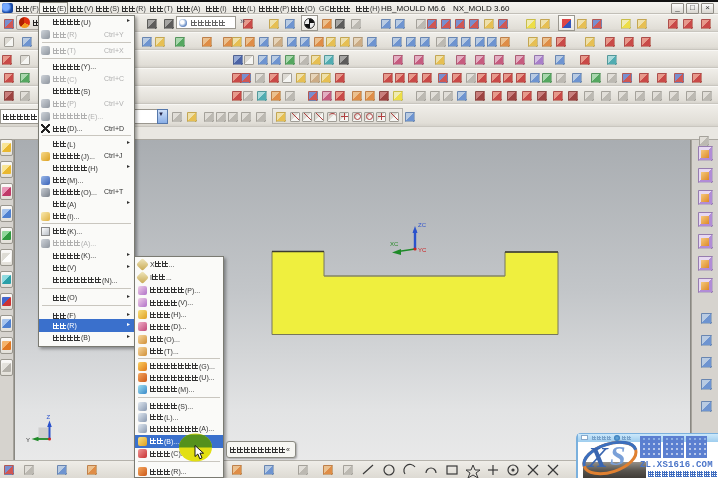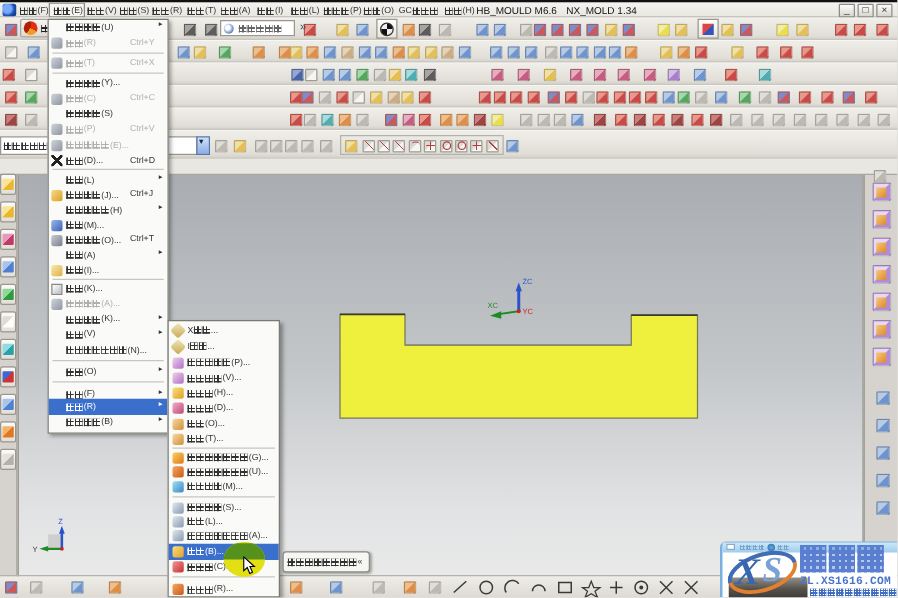--- a/index.html
+++ b/index.html
@@ -68,21 +68,21 @@
       <i style="display:inline-block;width:6px;height:6px;margin-right:1px;vertical-align:middle;background:repeating-linear-gradient(90deg,#333 0 1px,transparent 1px 3px),repeating-linear-gradient(0deg,#333 0 1px,transparent 1px 3px);"></i>
       <i style="display:inline-block;width:6px;height:6px;margin-right:1px;vertical-align:middle;background:repeating-linear-gradient(90deg,#333 0 1px,transparent 1px 3px),repeating-linear-gradient(0deg,#333 0 1px,transparent 1px 3px);"></i>
       <i style="display:inline-block;width:6px;height:6px;margin-right:1px;vertical-align:middle;background:repeating-linear-gradient(90deg,#333 0 1px,transparent 1px 3px),repeating-linear-gradient(0deg,#333 0 1px,transparent 1px 3px);"></i>
     </div>
 <div class="ab" style="left:356px;top:4px;height:9px;display:flex;align-items:center;white-space:nowrap;">
       <i style="display:inline-block;width:6px;height:6px;margin-right:1px;vertical-align:middle;background:repeating-linear-gradient(90deg,#333 0 1px,transparent 1px 3px),repeating-linear-gradient(0deg,#333 0 1px,transparent 1px 3px);"></i>
       <i style="display:inline-block;width:6px;height:6px;margin-right:1px;vertical-align:middle;background:repeating-linear-gradient(90deg,#333 0 1px,transparent 1px 3px),repeating-linear-gradient(0deg,#333 0 1px,transparent 1px 3px);"></i>
       <span style="font-size:7px;color:#333;">(H)</span>
     </div>
 <div class="ab txt" style="left:381px;top:4px;font-size:8px;">HB_MOULD M6.6</div>
-<div class="ab txt" style="left:453px;top:4px;font-size:8px;">NX_MOLD 1.34</div>
+<div class="ab txt" style="left:453px;top:4px;font-size:8px;">NX_MOLD 3.60</div>
 <div class="ab" style="left:39px;top:2px;width:29px;height:12px;border:1px solid #8a887f;background:#f6f5f1;"></div>
 <div class="ab" style="left:43px;top:4px;height:9px;display:flex;align-items:center;white-space:nowrap;">
       <i style="display:inline-block;width:6px;height:6px;margin-right:1px;vertical-align:middle;background:repeating-linear-gradient(90deg,#333 0 1px,transparent 1px 3px),repeating-linear-gradient(0deg,#333 0 1px,transparent 1px 3px);"></i>
       <i style="display:inline-block;width:6px;height:6px;margin-right:1px;vertical-align:middle;background:repeating-linear-gradient(90deg,#333 0 1px,transparent 1px 3px),repeating-linear-gradient(0deg,#333 0 1px,transparent 1px 3px);"></i>
       <span style="font-size:7px;color:#333;">(E)</span>
     </div>
 <div style="position:absolute;left:671px;top:3px;width:13px;height:11px;background:linear-gradient(180deg,#fdfdfc,#d8d5cf);border:1px solid #8e8b84;border-radius:1px;"></div>
 <div style="position:absolute;left:686px;top:3px;width:13px;height:11px;background:linear-gradient(180deg,#fdfdfc,#d8d5cf);border:1px solid #8e8b84;border-radius:1px;"></div>
 <div style="position:absolute;left:701px;top:3px;width:13px;height:11px;background:linear-gradient(180deg,#fdfdfc,#d8d5cf);border:1px solid #8e8b84;border-radius:1px;"></div>
 <div class="ab" style="left:671px;top:3px;width:13px;height:11px;font-size:8px;line-height:10px;text-align:center;color:#333;">_</div>

